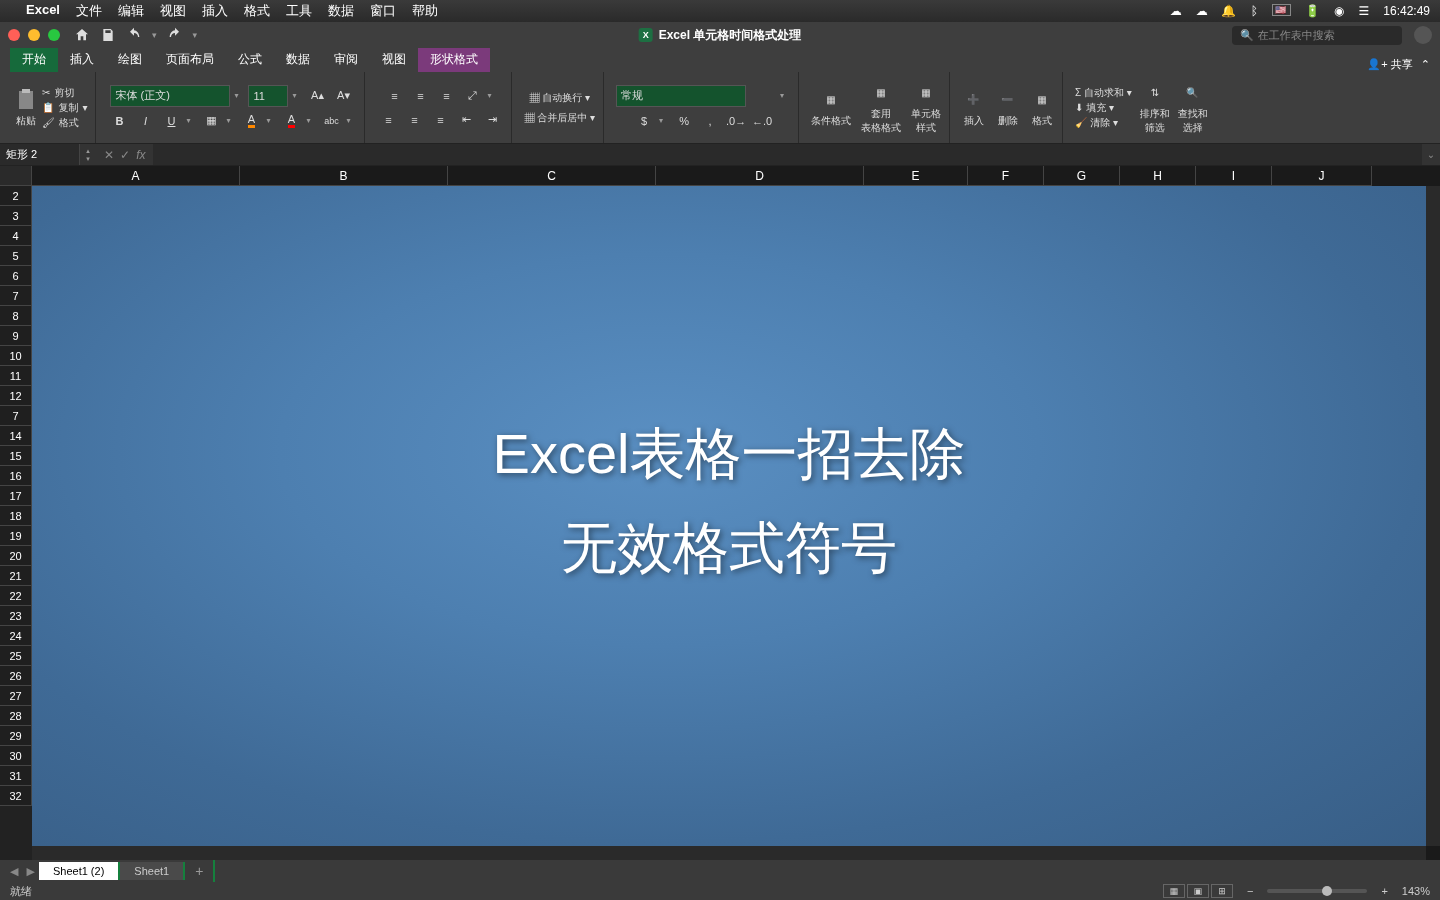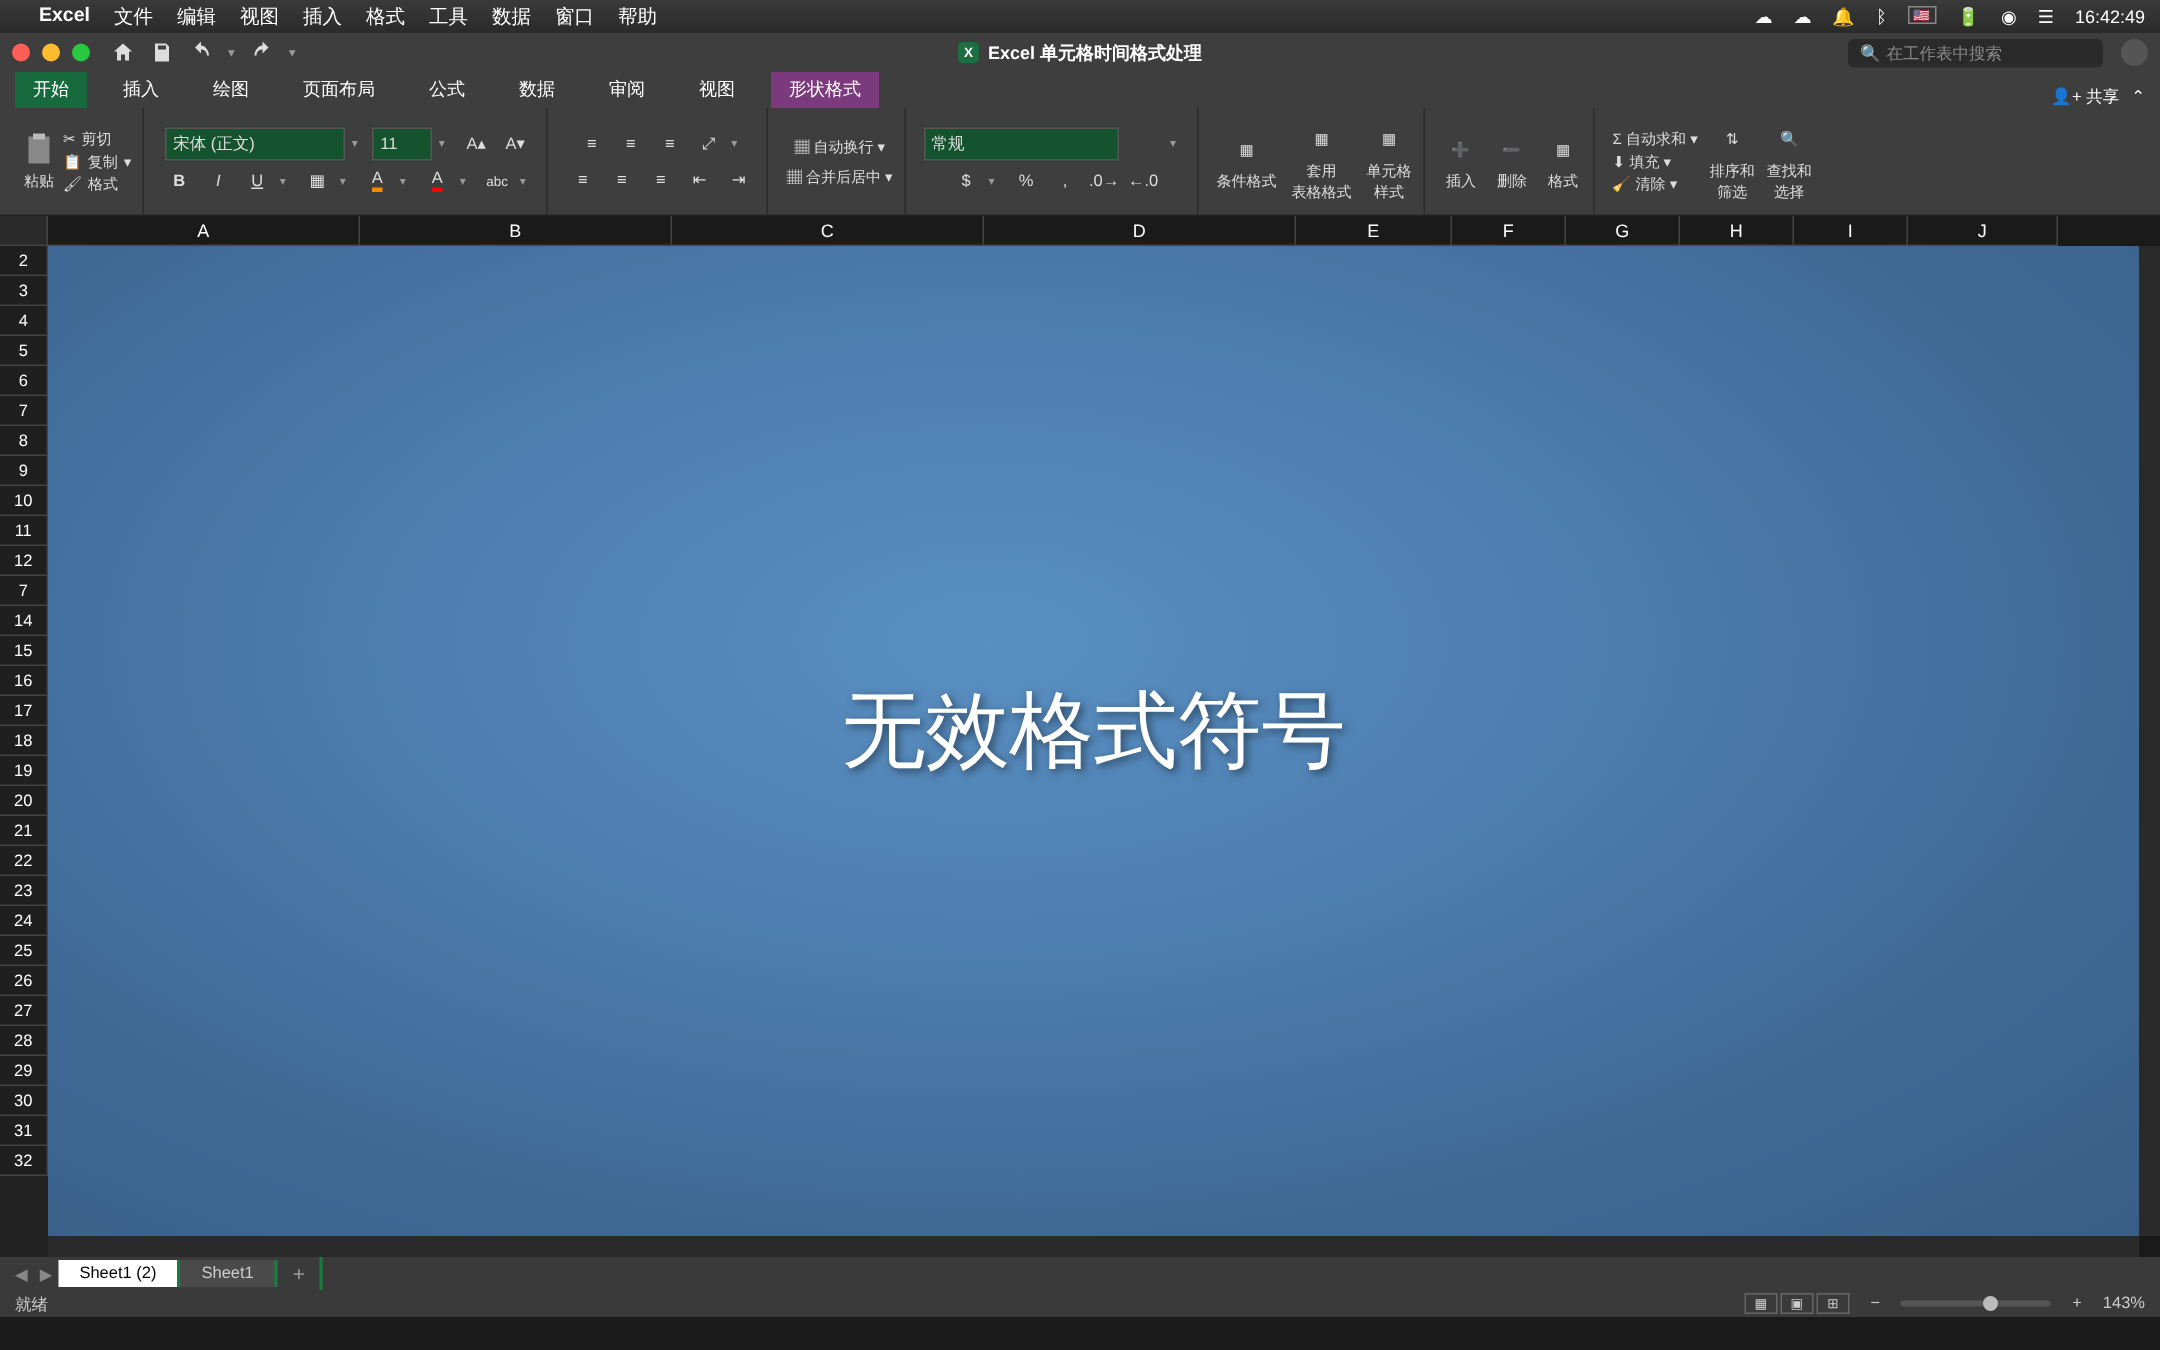--- a/index.html
+++ b/index.html
@@ -21,21 +21,21 @@
 .tl.r{background:#ff5f57}.tl.y{background:#febc2e}.tl.g{background:#28c840}
 .qat { display:flex; gap:10px; margin-left:14px; align-items:center; color:#ddd; }
 .qat svg{width:16px;height:16px;fill:#ddd}
 .doc-title { position:absolute; left:50%; transform:translateX(-50%); color:#fff; font-size:12px; font-weight:600; display:flex; align-items:center; gap:6px;}
 .doc-title .xicon{width:14px;height:14px;background:#1d6f42;border-radius:3px;display:inline-flex;align-items:center;justify-content:center;color:#fff;font-size:9px;font-weight:bold;}
 .tb-right{margin-left:auto;display:flex;align-items:center;gap:12px;}
 .searchbox{background:#2a2a2a;border-radius:4px;padding:2px 8px;display:flex;align-items:center;gap:4px;width:170px;color:#888;font-size:11px;}
 .person-icon{width:18px;height:18px;border-radius:50%;background:#555;}
 
 
-.ribbon-tabs { height: 24px; background: #3e3e3e; display: flex; align-items: flex-end; padding-left: 10px; gap:12px; font-size: 12px; color:#fff;}
+.ribbon-tabs { height: 24px; background: #3e3e3e; display: flex; align-items: flex-end; padding-left: 10px; gap:0; font-size: 12px; color:#fff;}
 .rtab { padding: 4px 12px; cursor:pointer;}
 .rtab.active { background:#166a3b; }
 .rtab.shape { background:#7b3a7b; }
 .share-area{margin-left:auto;display:flex;align-items:center;gap:8px;padding-right:10px;color:#fff;font-size:11px;}
 .share-area .chevup{font-size:11px;}
 
 
 .ribbon-body { height: 72px; background: #3e3e3e; display: flex; align-items: center; border-bottom:1px solid #222; padding: 0 6px; gap:4px;}
 .rgroup { display:flex; flex-direction:column; align-items:center; padding:2px 8px; height:100%; justify-content:center; border-right:1px solid #2a2a2a; }
 .rgroup:last-child{border-right:none;}
@@ -324,20 +324,34 @@
           </div>
         <div class="rbtn">
             <div class="ic">🔍</div>
             <span style="white-space:pre">查找和
 选择</span>
           </div>
       </div>
     </div>
   </div>
 
+  <div class="fbar">
+    <div class="namebox">矩形 2</div>
+    <div class="nbarrows">
+        <span>▴</span>
+        <span>▾</span>
+      </div>
+    <div class="fctl">
+      <span>✕</span>
+      <span>✓</span>
+      <span style="font-style:italic">fx</span>
+    </div>
+    <div class="finput"></div>
+    <div class="fexpand">⌄</div>
+  </div>
 
   <div class="grid-area">
     <div class="corner"></div>
     <div class="colheads" id="colheads">
         <div class="ch" style="width: 208px;">A</div>
         <div class="ch" style="width: 208px;">B</div>
         <div class="ch" style="width: 208px;">C</div>
         <div class="ch" style="width: 208px;">D</div>
         <div class="ch" style="width: 104px;">E</div>
         <div class="ch" style="width: 76px;">F</div>
@@ -374,20 +388,21 @@
         <div class="rh">26</div>
         <div class="rh">27</div>
         <div class="rh">28</div>
         <div class="rh">29</div>
         <div class="rh">30</div>
         <div class="rh">31</div>
         <div class="rh">32</div>
       </div>
     <div class="cells">
       <div class="overlay-text">
+        <div class="l1">Excel表格一招去除</div>
         <div class="l2">无效格式符号</div>
       </div>
     </div>
     <div class="vscroll"></div>
     <div class="hscroll"></div>
   </div>
 
   <div class="sheettabs">
     <span class="stnav">◀</span>
     <span class="stnav">▶</span>

